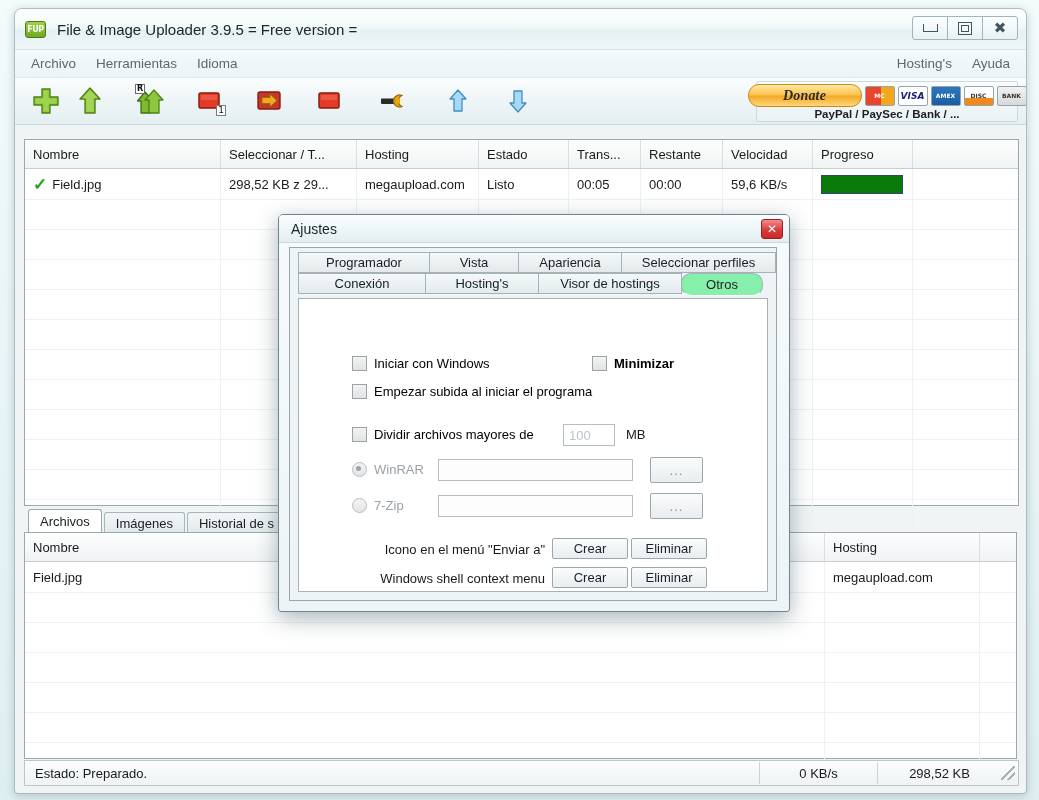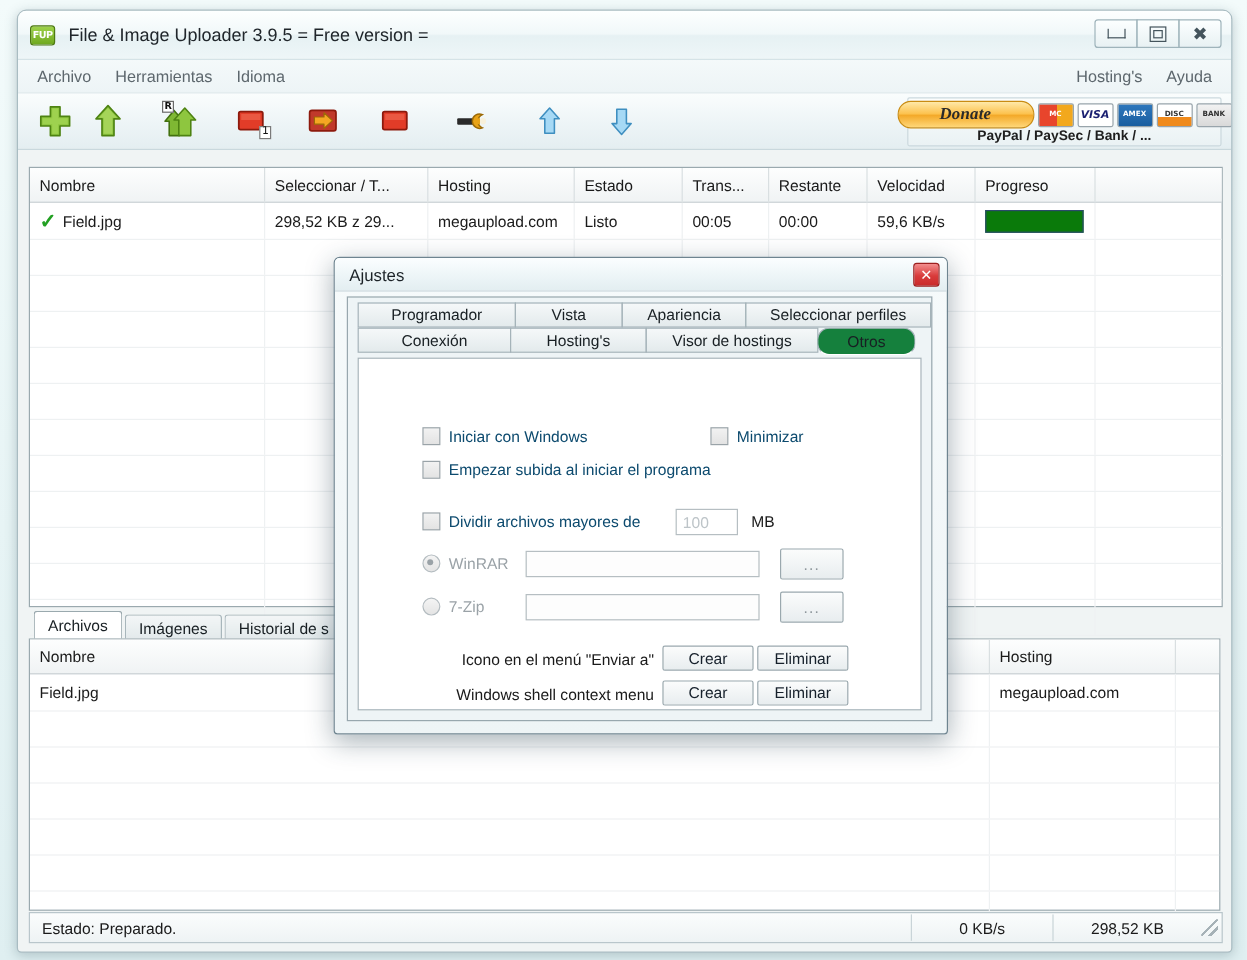--- a/index.html
+++ b/index.html
@@ -248,38 +248,38 @@
     height:21px;display:flex;align-items:center;justify-content:center;
     font-size:13px;
     background:linear-gradient(180deg,#f5f8f9,#e3eaec);
     border:1px solid #a5b3b9;
     box-sizing:border-box;
     white-space:nowrap;
     color:#181f23;
     margin-right:-1px;
   }
   .dtab.active{
-    background:#15803d;
+    background:#86efac;
     border-bottom-color:#fff;
     height:23px;
     align-self:flex-end;
     border-radius:10px;
   }
   .dtab-page{
     position:absolute;left:8px;top:50px;width:468px;height:292px;
     background:#fff;border:1px solid #a5b3b9;
   }
 
   .ck-row{display:flex;align-items:center;}
   .ckbox{
     width:13px;height:13px;flex:none;
     background:linear-gradient(180deg,#f2f2f2,#e3e3e3);
     border:1px solid #9aa3a8;margin-right:7px;
   }
-  .ck-lbl{font-size:13px;color:#0c4a6e;white-space:nowrap;}
+  .ck-lbl{font-size:13px;color:#000000;white-space:nowrap;}
   .ck-lbl.dim{color:#9aa2a7;}
   .radio{
     width:13px;height:13px;flex:none;border-radius:50%;
     background:linear-gradient(180deg,#f4f4f4,#e4e4e4);
     border:1px solid #b4bcc0;margin-right:7px;position:relative;
   }
   .radio.on:after{
     content:"";position:absolute;left:3px;top:3px;width:5px;height:5px;
     border-radius:50%;background:#9aa2a7;
   }
@@ -648,21 +648,21 @@
         <div class="dtab active" style="width:82px">Otros</div>
       </div>
 
       <div class="dtab-page">
 
         <div class="ck-row" style="position:absolute;left:53px;top:57px;">
           <span class="ckbox"></span>
           <span class="ck-lbl">Iniciar con Windows</span>
         </div>
 
-        <div class="ck-row" style="position:absolute;left:293px;top:57px;">
+        <div class="ck-row" style="position:absolute;left:293px;top:57px;font-weight:bold;">
           <span class="ckbox"></span>
           <span class="ck-lbl">Minimizar</span>
         </div>
 
         <div class="ck-row" style="position:absolute;left:53px;top:85px;">
           <span class="ckbox"></span>
           <span class="ck-lbl">Empezar subida al iniciar el programa</span>
         </div>
 
         <div class="ck-row" style="position:absolute;left:53px;top:128px;">

